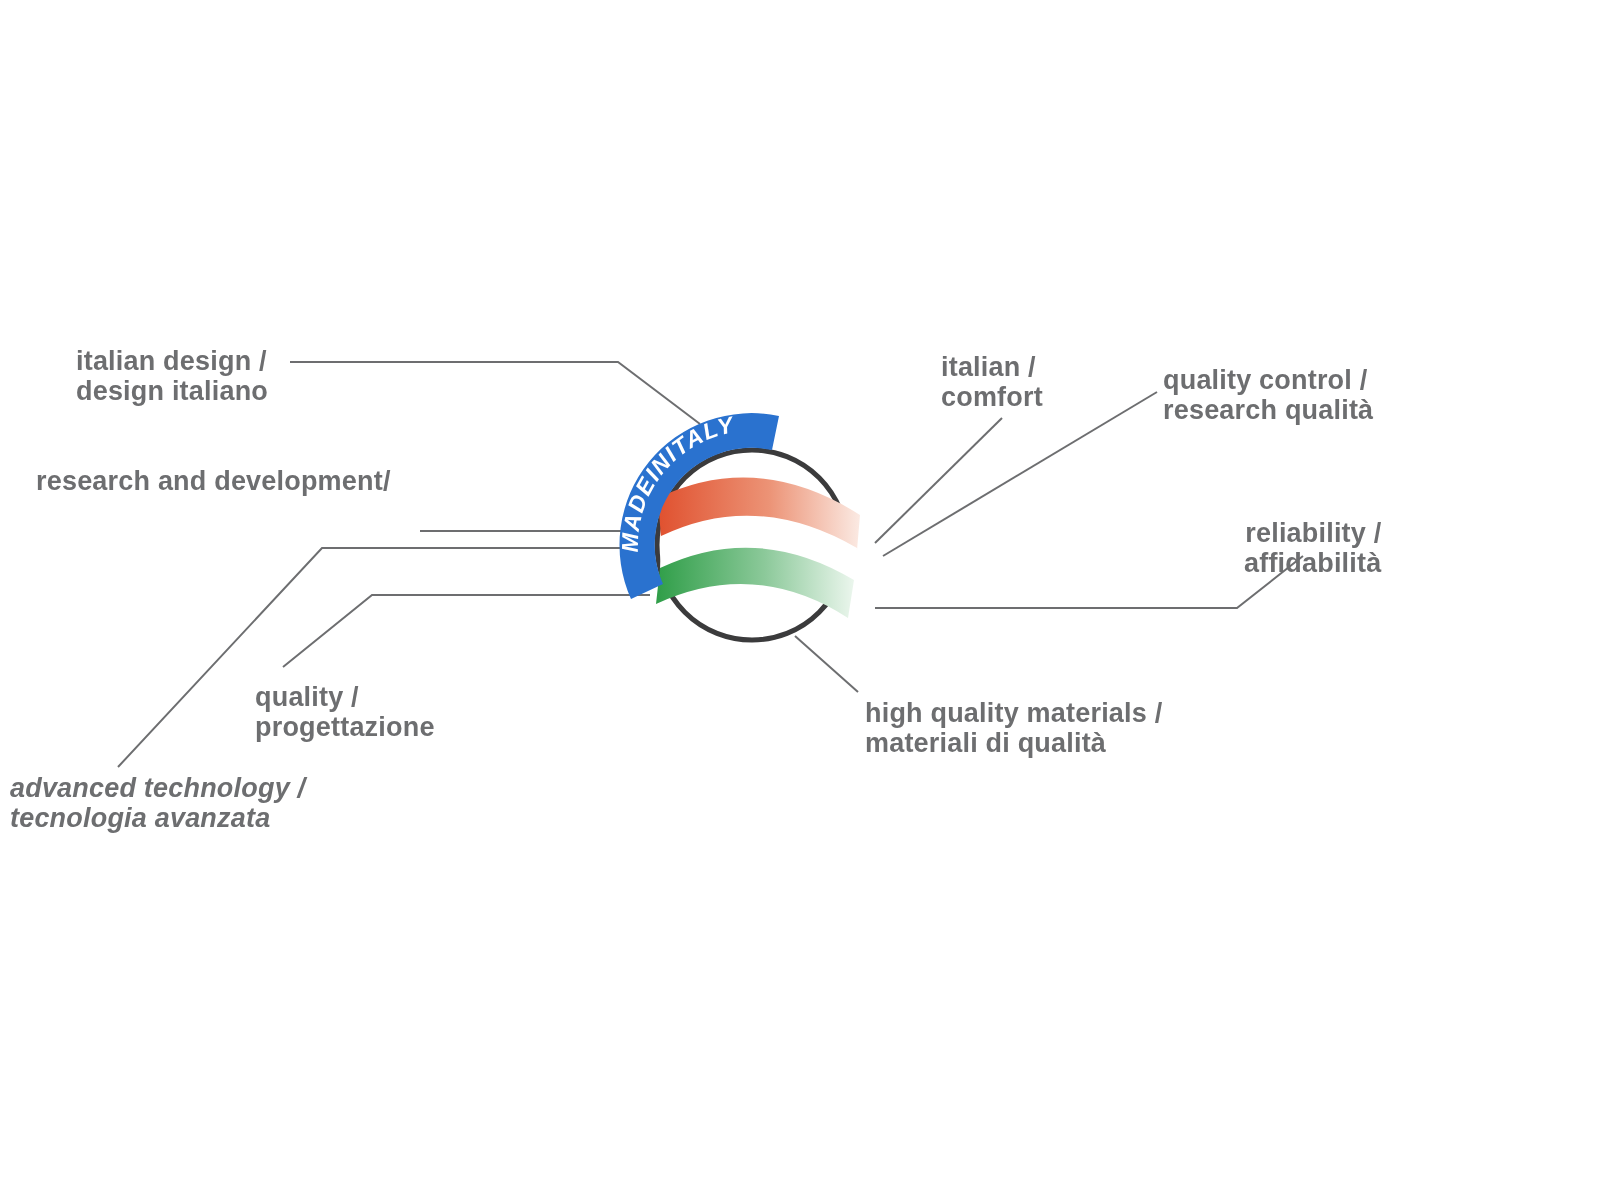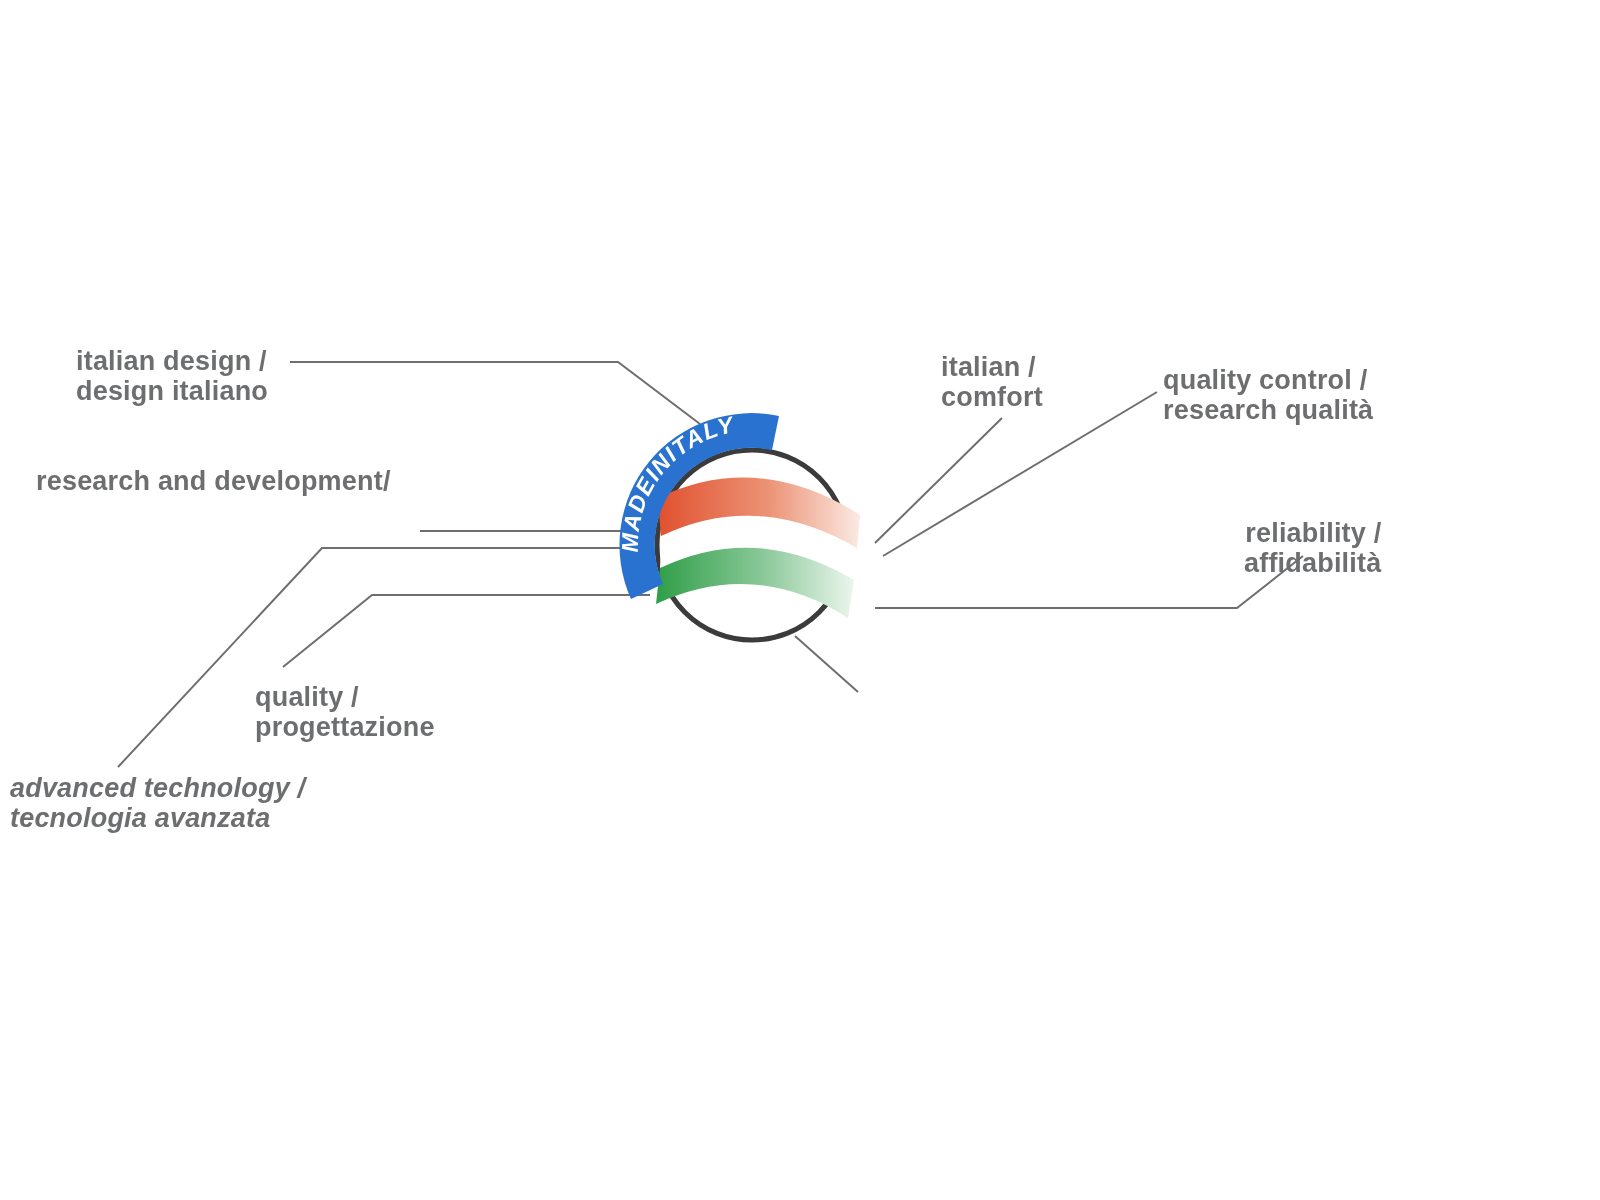--- a/index.html
+++ b/index.html
@@ -101,14 +101,18 @@
   <div class="label" style="left:1163px;top:333px;margin-top:32px;">
     <span>quality control /</span>
     <span>research qualità</span>
   </div>
 
   <div class="label" style="left:1244px;top:518px;text-align:right;">
     <span>reliability /</span>
     <span>affidabilità</span>
   </div>
 
+  <div class="label" style="left:865px;top:698px;">
+    <span>high quality materials /</span>
+    <span>materiali di qualità</span>
+  </div>
 
 </div>
 
 </body></html>

